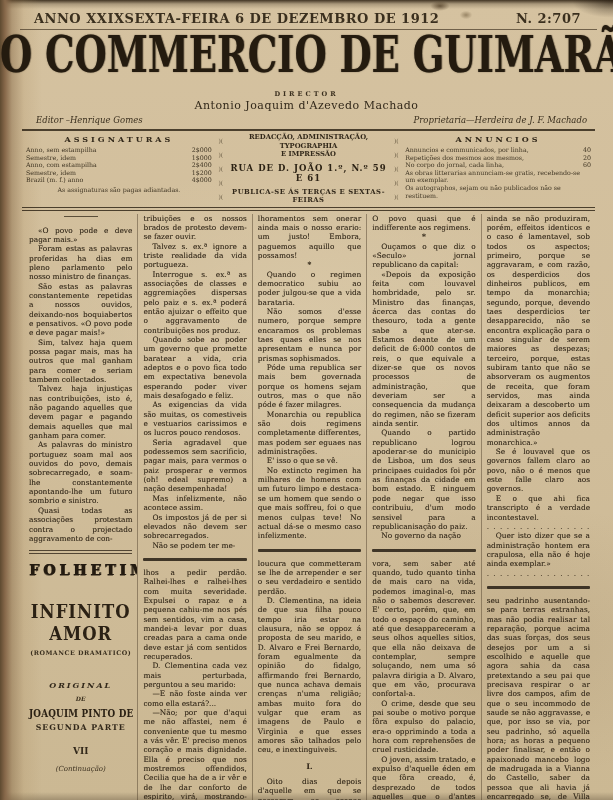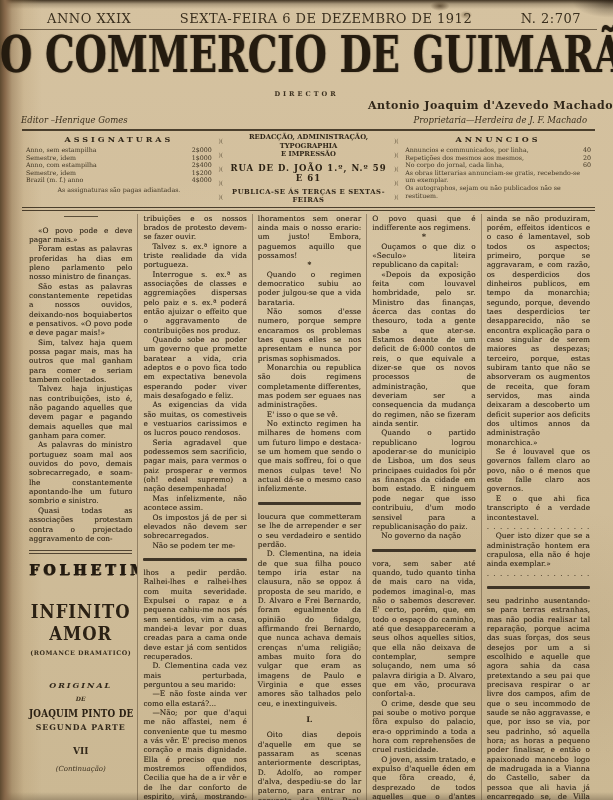--- a/index.html
+++ b/index.html
@@ -15,33 +15,33 @@
       radial-gradient(ellipse 10px 5px at 690px 10px, rgba(60,42,20,.5), transparent 70%),
       radial-gradient(ellipse 55px 22px at 612px 2px, rgba(30,20,10,.55), transparent 72%),
       radial-gradient(ellipse 420px 260px at 52% 42%, rgba(255,248,225,.16), transparent 70%),
       radial-gradient(ellipse 300px 200px at 85% 80%, rgba(120,95,60,.12), transparent 70%),
       linear-gradient(90deg, #5e4a30 0px, #87684a 5px, rgba(130,100,65,.45) 12px, rgba(170,140,95,.2) 24px, rgba(170,140,95,0) 42px),
       linear-gradient(180deg, rgba(40,28,14,.85) 0px, rgba(40,28,14,.25) 4px, rgba(40,28,14,0) 9px),
       linear-gradient(180deg, rgba(40,28,14,0) 792px, rgba(40,28,14,.25) 800px),
       linear-gradient(180deg,#d5c2a0 0%,#d0bd9a 55%,#cbb893 100%);
   }
   
-  .dateline{display:flex;align-items:baseline;padding:11px 32px 1px 47px;font-weight:normal;font-size:13px;letter-spacing:.5px;color:#3a2f1e;}
-  .dateline .dl-date{flex:1;text-align:center;}
+  .dateline{display:flex;align-items:baseline;padding:11px 32px 1px 34px;font-weight:bold;font-size:13px;letter-spacing:.5px;color:#3a2f1e;}
+  .dateline .dl-date{flex:1;text-align:left;}
   .dateline-rule{margin:2px 16px 0 20px;border-bottom:1.5px solid rgba(58,45,28,.65);}
   .masthead-title{
     margin:1px 0 0;height:58px;
     font-size:37px;font-weight:bold;text-align:center;letter-spacing:0px;
     color:#241b0f;transform:scaleY(1.34);transform-origin:center 30%;
     text-shadow:0 0 1px rgba(36,27,15,.7), 1px 0 0 rgba(36,27,15,.25);
     white-space:nowrap;
   }
   .director-label{text-align:center;font-size:6.5px;font-weight:bold;letter-spacing:3px;color:#3a2f1e;margin-top:1px;}
-  .director-name{text-align:right;font-size:11px;font-weight:bold;color:#32281a;margin-top:1px;letter-spacing:.5px;}
-  .ed-prop{display:flex;justify-content:space-between;padding:3px 26px 2px 21px;font-size:8.5px;font-style:italic;color:#3a2f1e;}
+  .director-name{text-align:center;font-size:11px;font-weight:normal;color:#32281a;margin-top:1px;letter-spacing:.5px;}
+  .ed-prop{display:flex;justify-content:space-between;padding:3px 26px 2px 36px;font-size:8.5px;font-style:italic;color:#3a2f1e;}
   
   .infobox{
     margin:2px 18px 0 22px;display:flex;align-items:stretch;
     border-top:2px solid rgba(40,30,16,.8);
     border-bottom:4px double rgba(40,30,16,.8);
     padding:2px 0 3px;
   }
   .ib-col{padding:0 4px;}
   .ib-col.c1{width:33%;}
   .ib-col.c2{width:28%;text-align:center;}
@@ -221,38 +221,39 @@
           <p class="bodyp">—Não; por que d'aqui me não affastei, nem é conveniente que tu mesmo a vás vêr. E' preciso menos coração e mais dignidade. Ella é preciso que nos mostremos offendidos, Cecilia que ha de a ir vêr e de lhe dar conforto de espirito, virá, mostrando-lhe bem o erro em que incorrera.</p>
         </div>
     </article>
 
     <article class="col">
       <div>
           <p class="bodyp noind">lhoramentos sem onerar ainda mais o nosso erario: um justo! Embora, paguemos aquillo que possamos!</p>
           <p class="bodyp center">*</p>
           <p class="bodyp">Quando o regimen democratico subiu ao poder julgou-se que a vida barataria.</p>
           <p class="bodyp">Não somos d'esse numero, porque sempre encaramos os problemas taes quaes elles se nos apresentam e nunca por prismas sophismados.</p>
+          <p class="bodyp">Póde uma republica ser mais bem governada porque os homens sejam outros, mas o que não póde é fazer milagres.</p>
           <p class="bodyp">Monarchia ou republica são dois regimens completamente differentes, mas podem ser eguaes nas administrações.</p>
           <p class="bodyp">E' isso o que se vê.</p>
           <p class="bodyp">No extincto regimen ha milhares de homens com um futuro limpo e destaca-se um homem que sendo o que mais soffreu, foi o que menos culpas teve! No actual dá-se o mesmo caso infelizmente.</p>
         </div>
       <div class="heavy-rule"></div>
       <div>
           <p class="bodyp noind">loucura que commetteram se lhe de arrepender e ser o seu verdadeiro e sentido perdão.</p>
           <p class="bodyp">D. Clementina, na ideia de que sua filha pouco tempo iria estar na clausura, não se oppoz á proposta de seu marido, e D. Alvaro e Frei Bernardo, foram egualmente da opinião do fidalgo, affirmando frei Bernardo, que nunca achava demais crenças n'uma religião; ambas muito fora do vulgar que eram as imagens de Paulo e Virginia e que esses amores são talhados pelo ceu, e inextinguiveis.</p>
           <p class="bodyp chapter">I.</p>
           <p class="bodyp">Oito dias depois d'aquelle em que se passaram as scenas anteriormente descriptas, D. Adolfo, ao romper d'alva, despediu-se do lar paterno, para entrar no convento de Villa Real, deixando as pessoas de D. Francisco muito commovidas e em pranto no terreiro, na liteira em que havia sido levada a acompanhar ao</p>
         </div>
     </article>
 
     <article class="col">
       <div>
           <p class="bodyp noind">O povo quasi que é indifferente aos regimens.</p>
           <p class="bodyp center">*</p>
-          <p class="bodyp">Ouçamos o que diz o «Seculo» liteira republicano da capital:</p>
+          <p class="bodyp">Ouçamos o que diz o «Seculo» jornal republicano da capital:</p>
           <p class="bodyp">«Depois da exposição feita com louvavel hombridade, pelo sr. Ministro das finanças, ácerca das contas do thesouro, toda a gente sabe a que ater-se. Estamos deante de um deficit de 6:000 contos de reis, o que equivale a dizer-se que os novos processos de administração, que deveriam ser a consequencia da mudança do regimen, não se fizeram ainda sentir.</p>
           <p class="bodyp">Quando o partido republicano logrou apoderar-se do municipio de Lisboa, um dos seus principaes cuidados foi pôr as finanças da cidade em bom estado. E ninguem pode negar que isso contribuiu, d'um modo sensivel para a republicanisação do paiz.</p>
           <p class="bodyp">No governo da nação</p>
         </div>
       <div class="heavy-rule"></div>
       <div>
           <p class="bodyp noind">vora, sem saber até quando, tudo quanto tinha de mais caro na vida, podemos imaginal-o, mas não o sabemos descrever. E' certo, porém, que, em todo o espaço do caminho, até que desappareceram a seus olhos aquelles sitios, que ella não deixava de contemplar, sempre soluçando, nem uma só palavra dirigia a D. Alvaro, que em vão, procurava confortal-a.</p>
           <p class="bodyp">O crime, desde que seu pai soube o motivo porque fôra expulso do palacio, era-o opprimindo a toda a hora com reprehensões de cruel rusticidade.</p>
           <p class="bodyp">O joven, assim tratado, e expulso d'aquelle éden em que fôra creado, é, desprezado de todos aquelles que o d'antes geriam como sua familia esperando de amizades por aquella que amava com todo o vigor da sua alma e como que, remordido d'um quasi veneno remorso que lhe despedaçava o coração pela maneira ingrata como se portara para com os seus protectores, e, sobre tudo, soffrendo, e esperando as vertigens amargas com que se paga a castigos, passava os dias curtindo as maiores angustias a que o coração humano póde ser condemnado; no emtanto, conservava-se n'aquella terra! nem elle sabia o porquê. Desejava e meditava parte do mal que havia causado a</p>
         </div>

